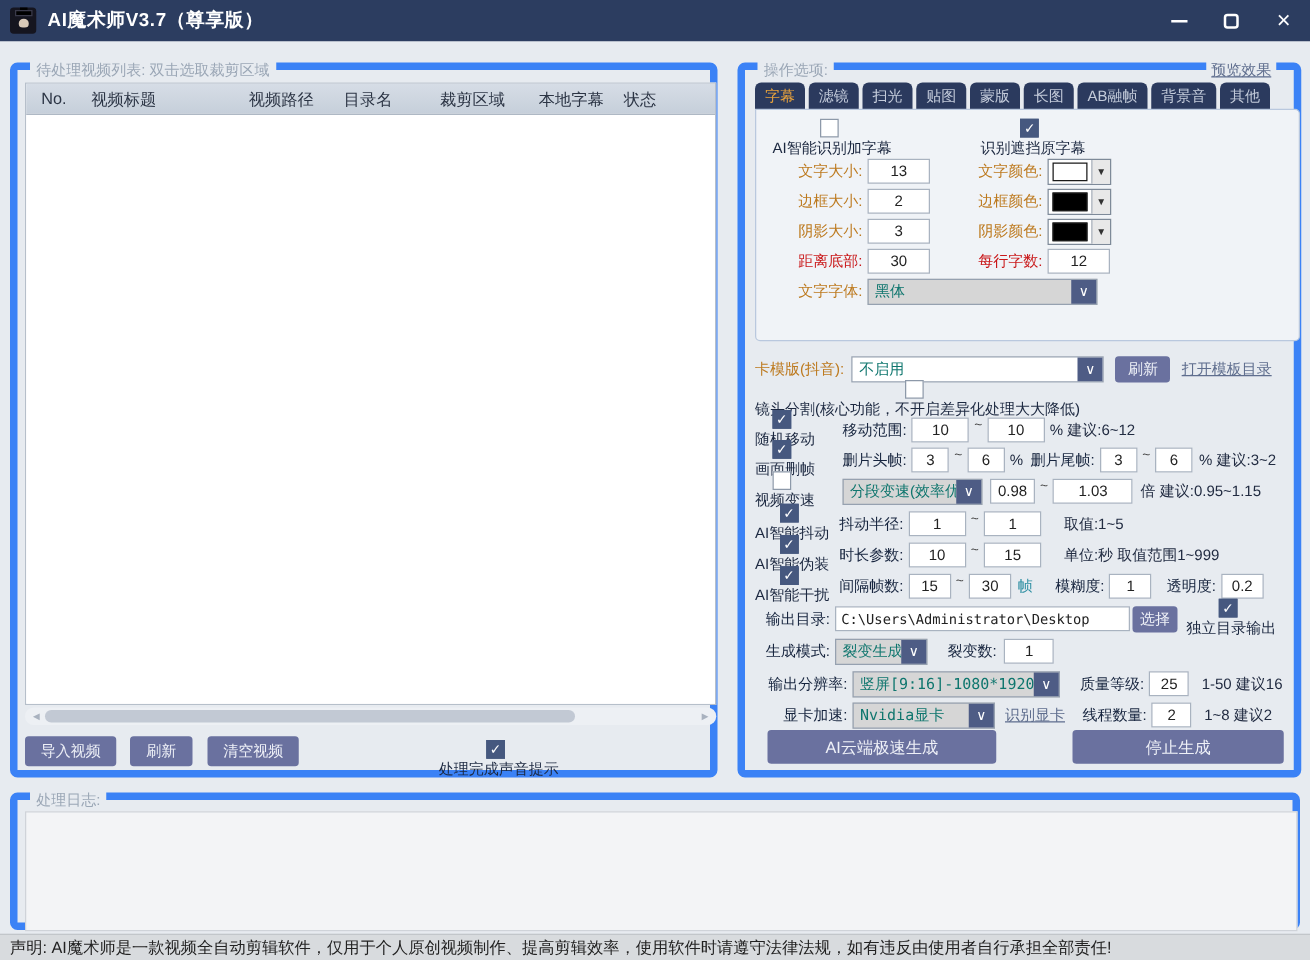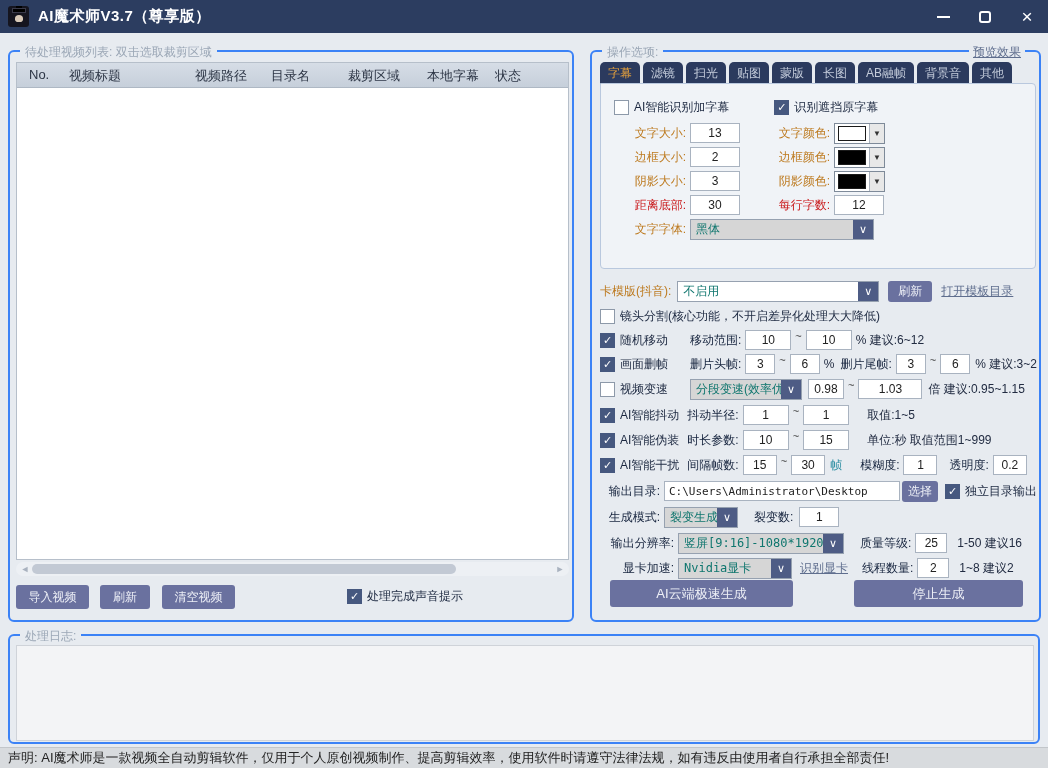--- a/index.html
+++ b/index.html
@@ -14,42 +14,42 @@
   .app-icon .hat { position:absolute; left:5px; top:3px; width:12px; height:3px; background:#000; box-shadow:0 0 0 1px #3a3a4a; }
   .app-icon .hattop { position:absolute; left:8px; top:0px; width:6px; height:4px; background:#000; }
   .app-title { color:#ffffff; font-size:15px; font-weight:bold; letter-spacing:.5px; }
   .win-controls { position:absolute; right:10px; top:0; height:33px; display:flex; align-items:center; gap:20px; }
   .wc { width:22px; height:22px; display:flex; align-items:center; justify-content:center; color:#fff; cursor:default; }
   .wc-min-glyph { display:block; width:13px; border-top:2px solid #fff; }
   .wc-max-glyph { display:block; width:12px; height:12px; border:2px solid #fff; border-radius:3px; }
   .wc-close { font-size:19px; line-height:19px; }
 
   
-  .gbox { position:absolute; border:2px solid #3b82f6; border-radius:6px; }
+  .gbox { position:absolute; border:6px solid #3b82f6; border-radius:6px; }
   .gbox-label { position:absolute; top:-8px; left:10px; background:#e7ebf0; padding:0 5px; color:#9ba7b6; font-size:12px; white-space:nowrap; }
   .link { color:#5f6e8e; text-decoration:underline; white-space:nowrap; cursor:default; }
   .gbox-link { position:absolute; top:-8px; right:14px; background:#e7ebf0; padding:0 4px; font-size:12px; }
 
   
   .vtable { position:absolute; left:6px; top:10px; width:553px; height:498px; border:1px solid #b6bfca; background:#ffffff; }
   .vhead { position:relative; height:25px; background:linear-gradient(#d6dde6,#c6cfda); border-bottom:1px solid #aeb8c4; color:#2c3545; font-size:13px; }
   .vhead span { position:absolute; top:4px; white-space:nowrap; }
   .vbody { position:absolute; left:0; top:25px; right:0; bottom:0; background:#fff; }
 
   
   .hscroll { position:absolute; left:6px; top:510px; width:553px; height:14px; background:#edf0f4; border-radius:7px; }
   .hs-arrow { position:absolute; top:1px; width:14px; height:12px; color:#a9b2bf; font-size:9px; line-height:12px; text-align:center; }
   .hs-thumb { position:absolute; left:16px; top:2px; width:424px; height:10px; background:#c2c9d4; border-radius:5px; }
 
   
   .btn { display:inline-flex; align-items:center; justify-content:center; background:#6a719f; color:#eef0f7; border:none; border-radius:3px; font-size:12px; height:24px; cursor:default; white-space:nowrap; font-family:inherit; }
   .btn-big { height:27px; font-size:13px; }
 
   
-  .cbrow { display:flex; align-items:center; }
+  .cbrow { display:flex; align-items:center;flex-direction:column; }
   .cb { width:15px; height:15px; border:1px solid #8d99a9; background:#fff; margin-right:5px; flex:none; display:flex; align-items:center; justify-content:center; }
   .cb.checked { background:#46587f; border-color:#46587f; color:#fff; font-size:11px; }
   .cb.checked::after { content:"✓"; }
   .cb-label { color:#1c2840; white-space:nowrap; }
 
   
   .ni { height:20px; border:1px solid #a9b3c0; background:#fff; text-align:center; font-size:12px; font-family:inherit; color:#222; padding:0; }
   .combo { display:inline-flex; height:21px; border:1px solid #96a1b0; background:#d6d6d6; align-items:stretch; }
   .combo.white { background:#fff; }
   .combo .cval { display:flex; align-items:center; padding:0 5px; font-size:12px; color:#0f766e; white-space:nowrap; overflow:hidden; }
@@ -148,21 +148,21 @@
       <span class="tab">其他</span>
     </div>
 
     <div class="tabpanel"></div>
 
     <div class="row" style="left:22px; top:44px;">
       <span class="cbrow">
         <span class="cb"></span>
         <span class="cb-label">AI智能识别加字幕</span>
       </span>
-      <span class="cbrow" style="margin-left:45px;">
+      <span class="cbrow" style="margin-left:71px;">
         <span class="cb checked"></span>
         <span class="cb-label">识别遮挡原字幕</span>
       </span>
     </div>
 
     <div class="row" style="left:28px; top:70px;">
       <span class="lab-o" style="width:66px; text-align:right;">文字大小:</span>
       <input class="ni" style="width: 50px; margin-left: 4px;" value="13">
       <span class="lab-o" style="width:66px; text-align:right; margin-left:24px;">文字颜色:</span>
       <span class="color-combo" style="margin-left:4px;">

